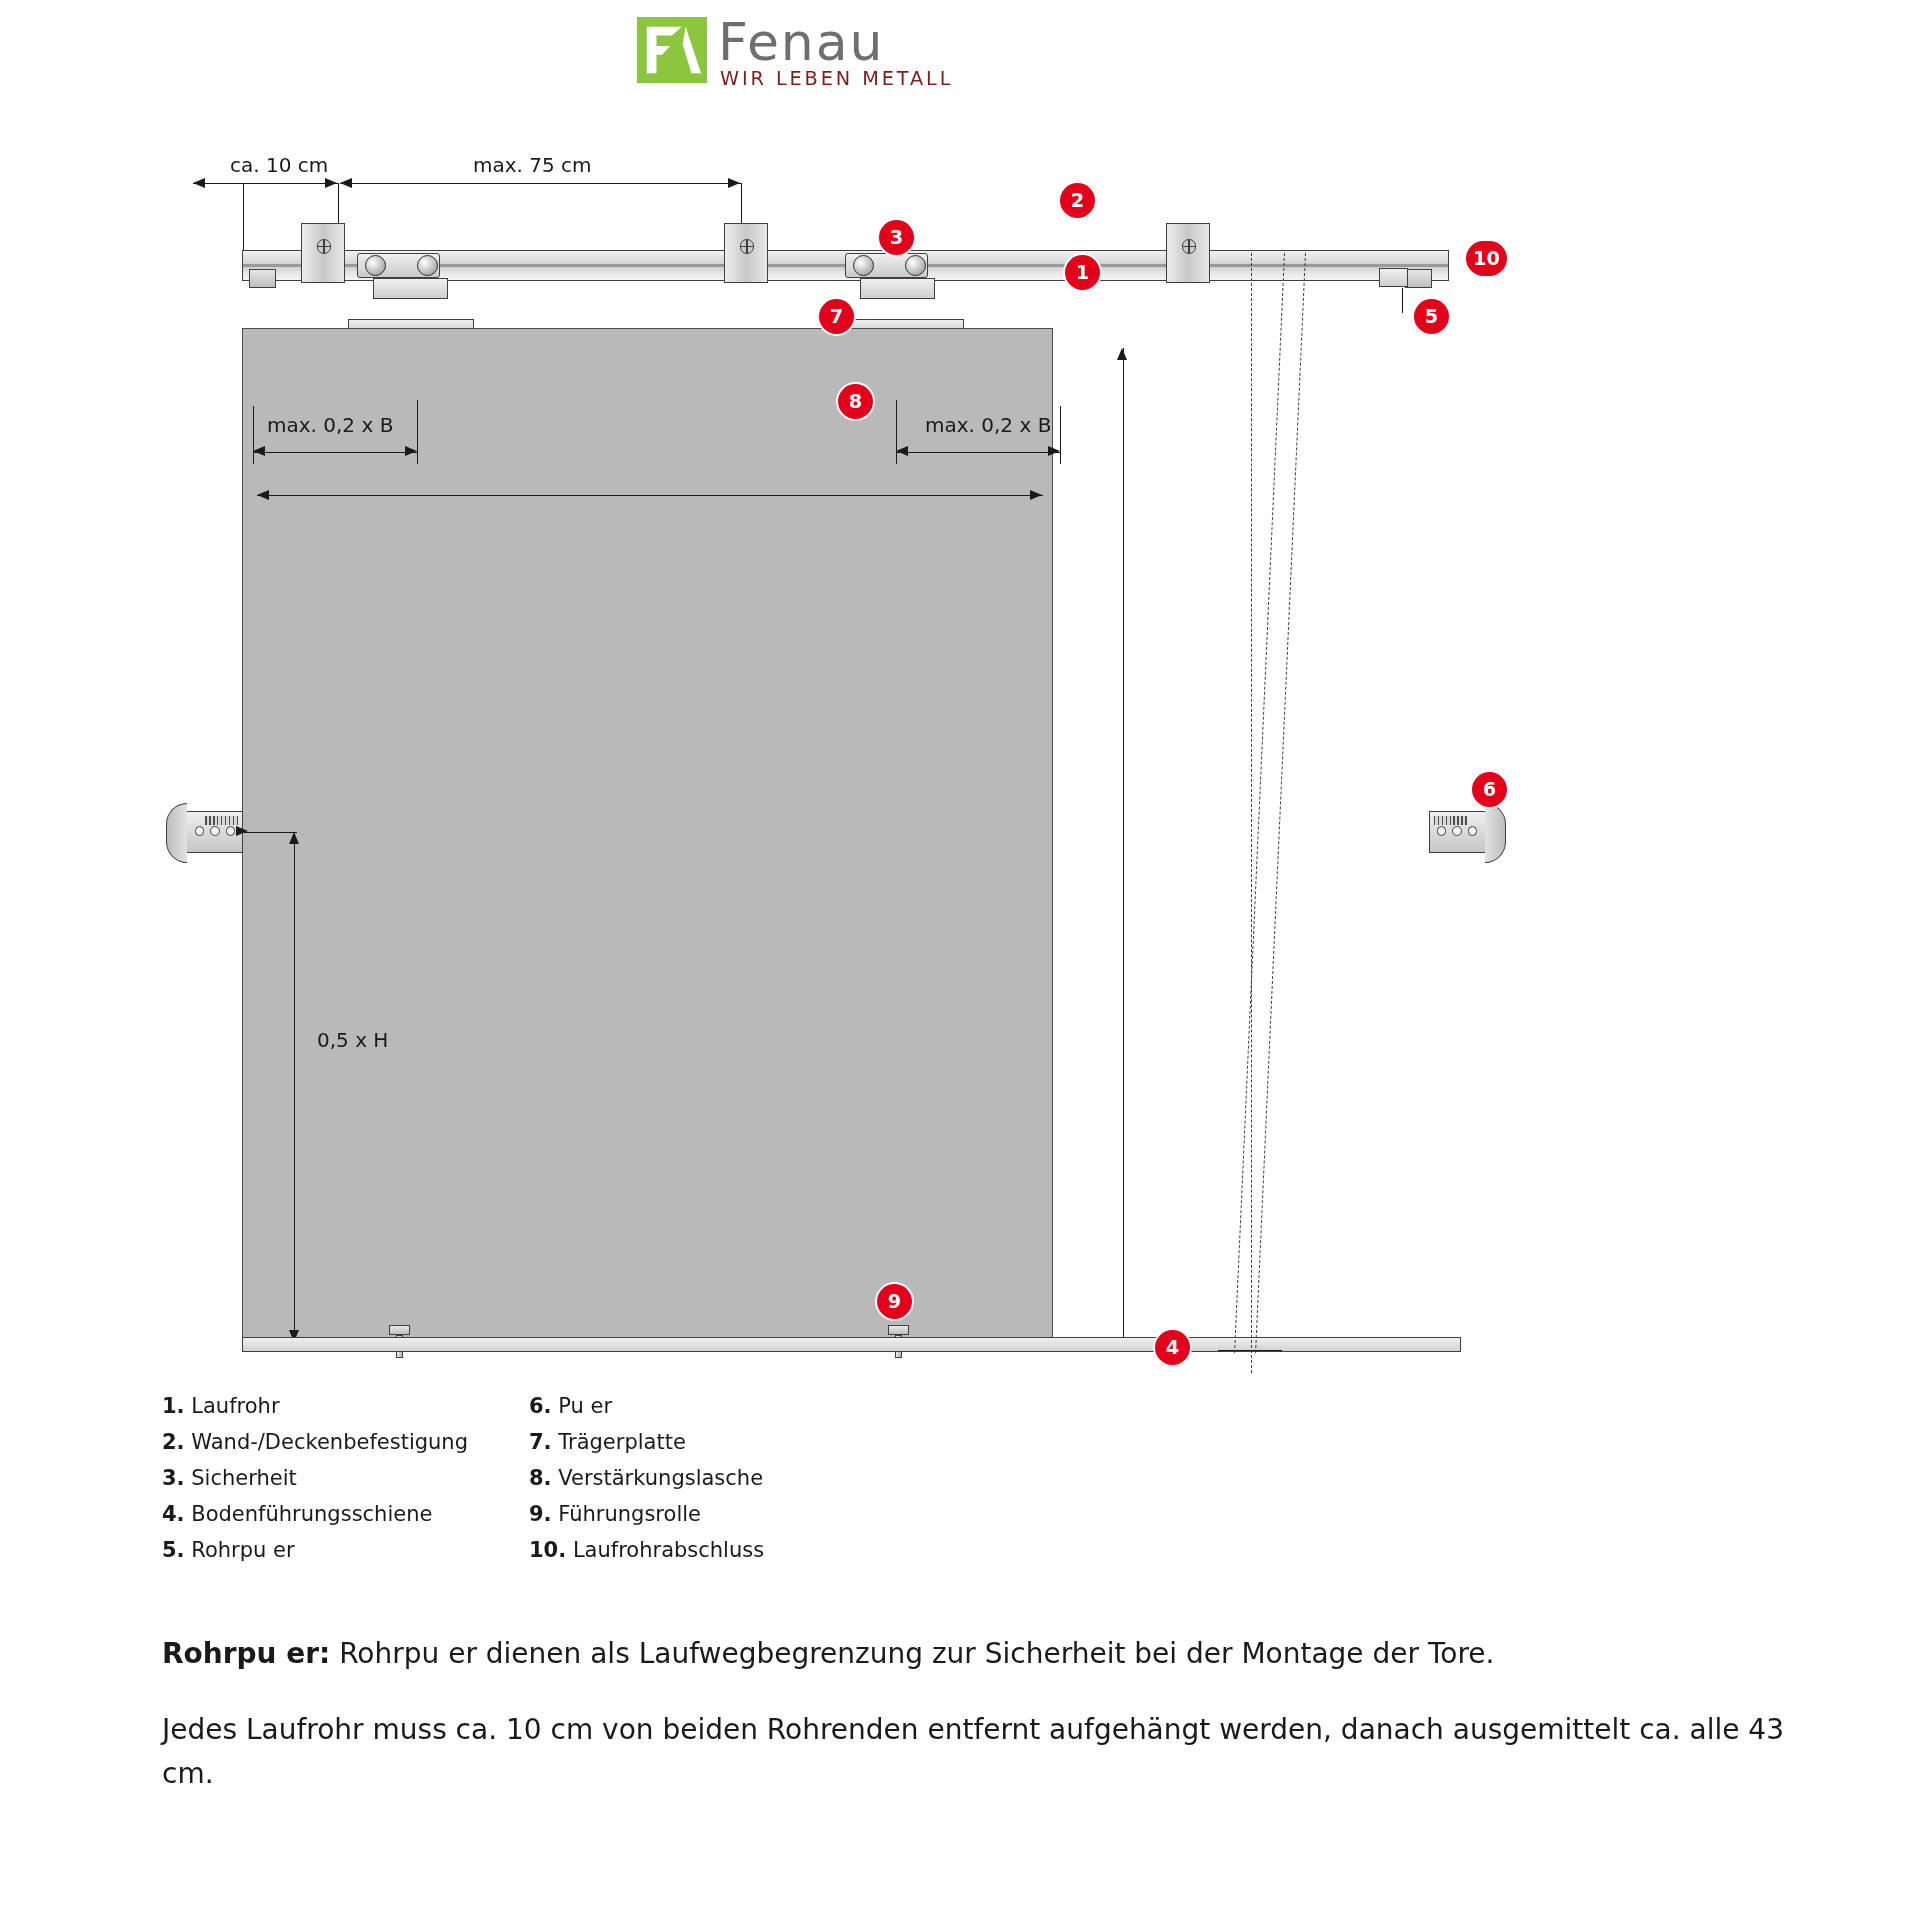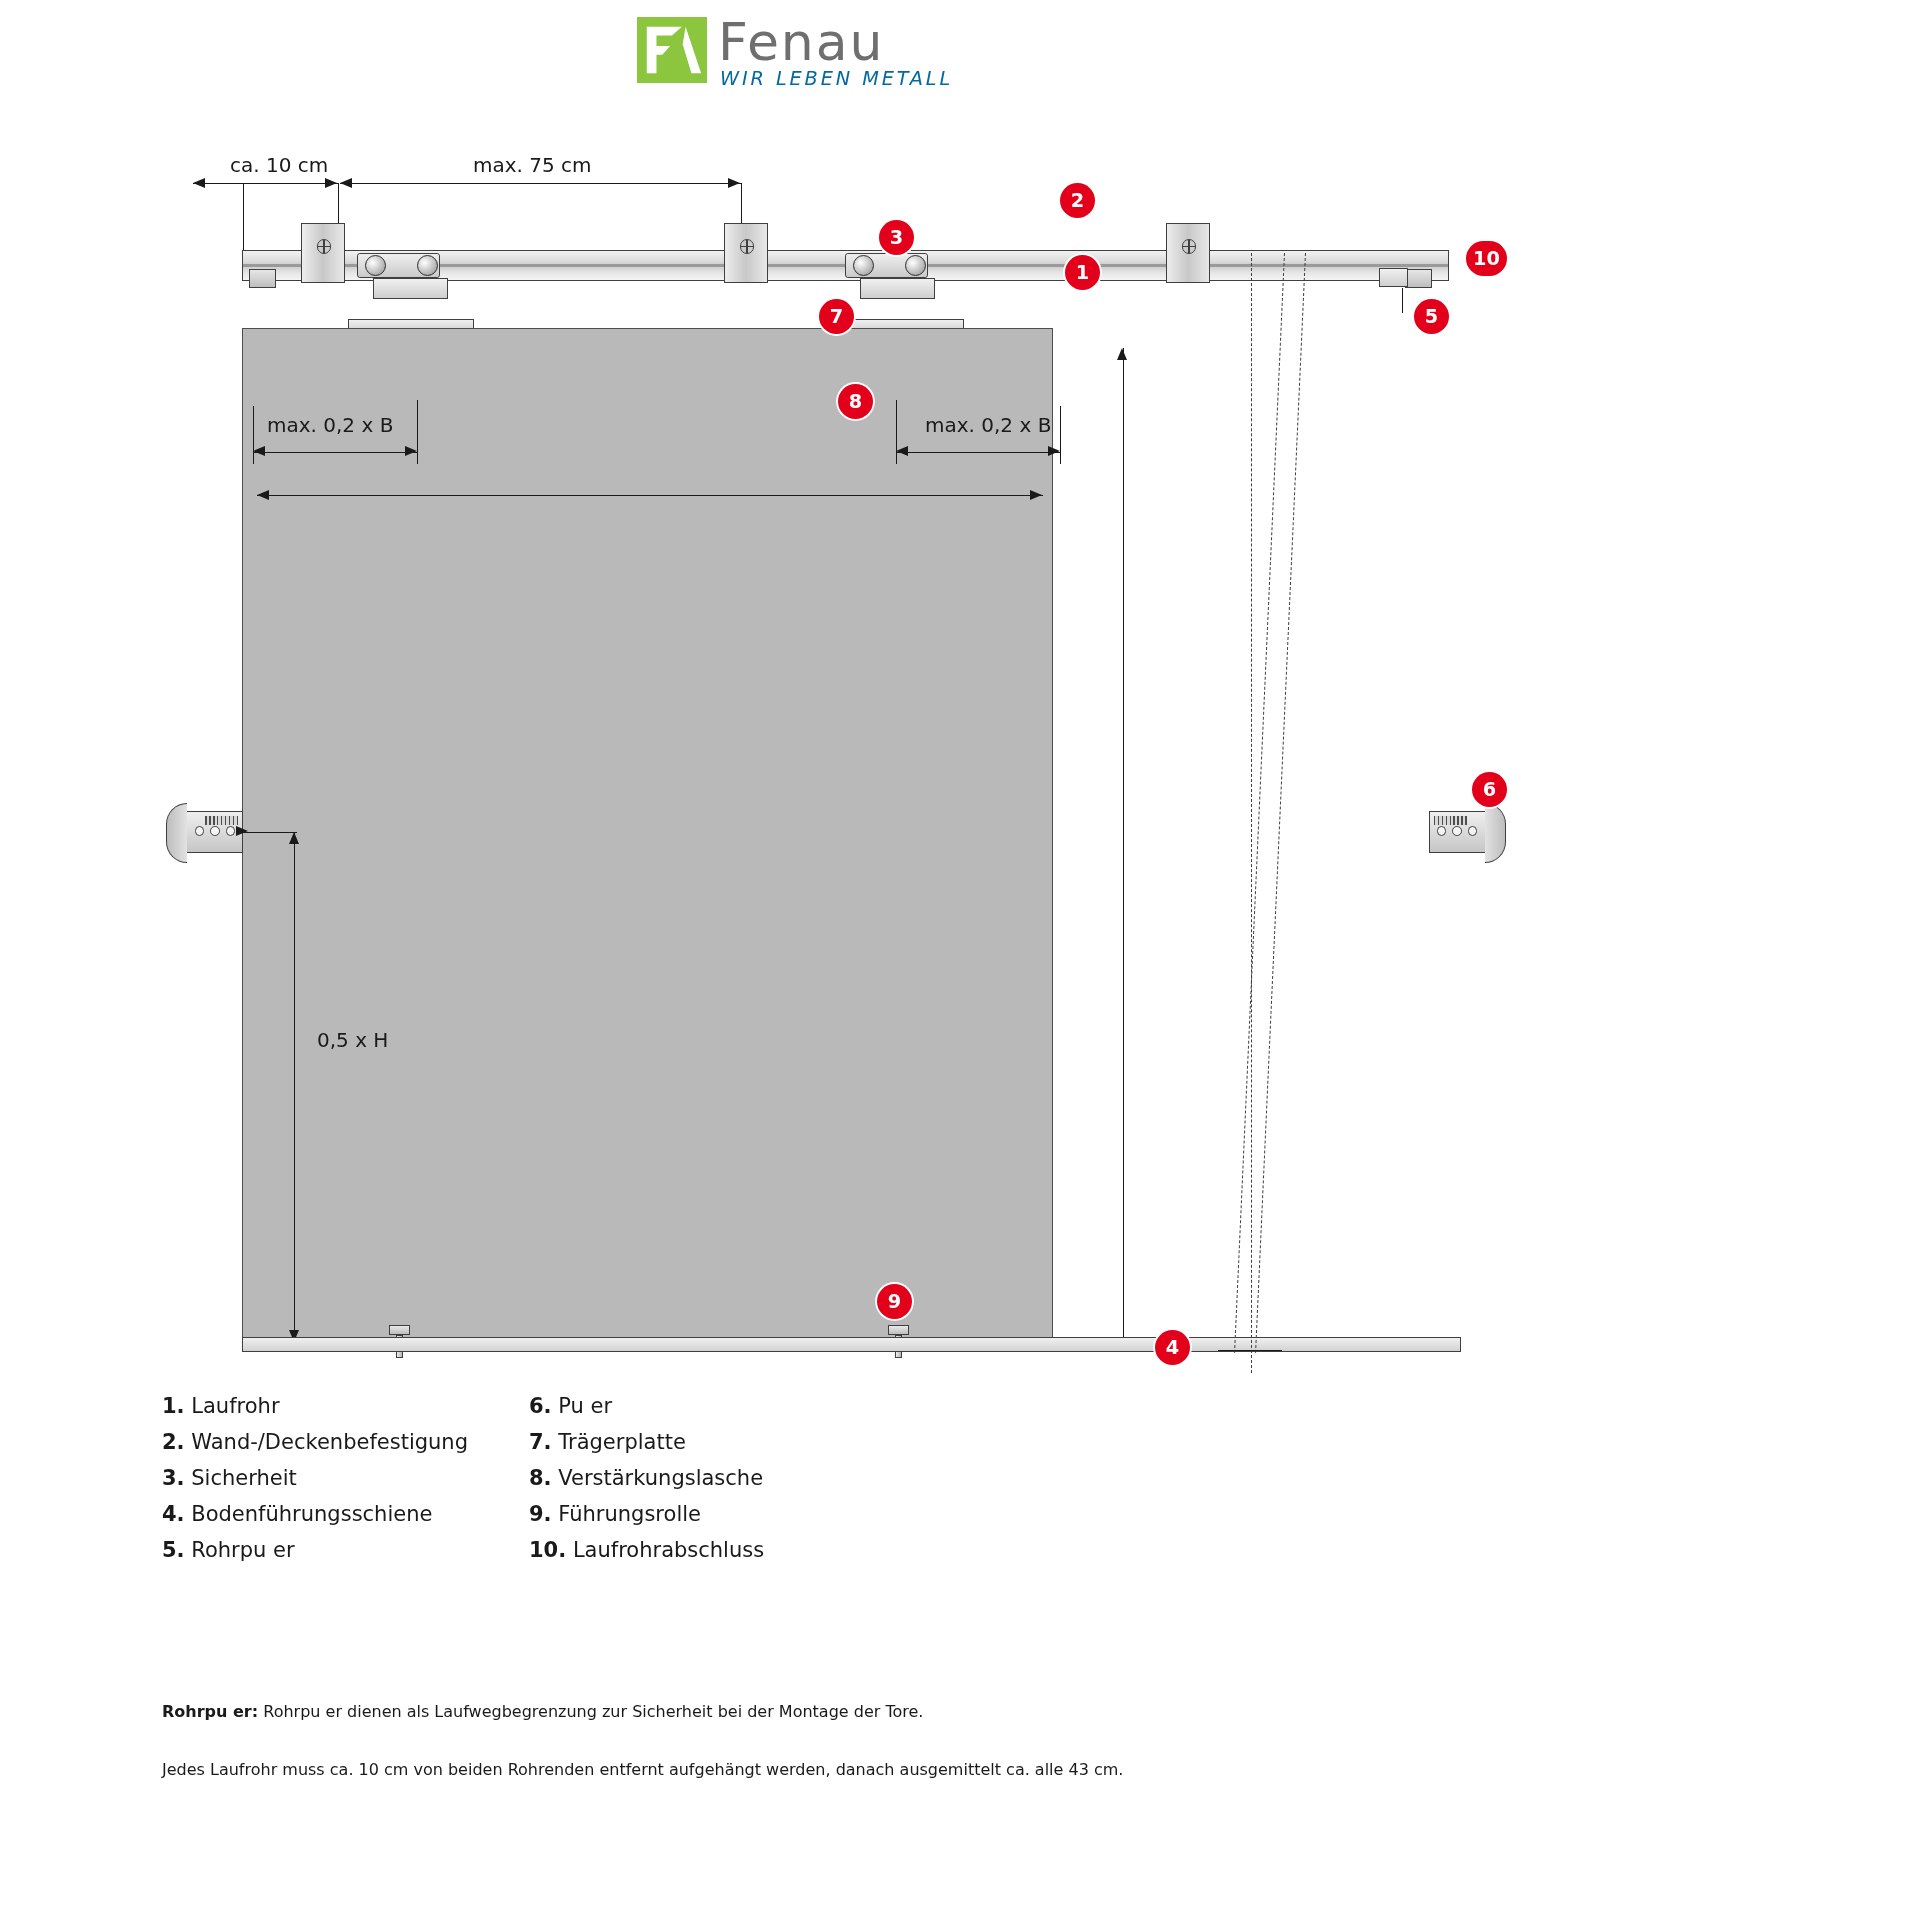--- a/index.html
+++ b/index.html
@@ -55,22 +55,21 @@
     letter-spacing: 1.9px;
     color: #6f6f6f;
     font-family: "DejaVu Sans", sans-serif;
   }
   .logo-sub {
     position: absolute;
     left: 83px;
     top: 50px;
     font-size: 19.3px;
     letter-spacing: 2.9px;
-    color: #0369a1;
-    font-style: italic;
+    color: #7f1d1d;
   }
 
   
   .lbl {
     position: absolute;
     font-size: 20px;
     color: #1a1a1a;
     white-space: nowrap;
   }
   .badge {
@@ -105,23 +104,23 @@
   }
   .legend .col.c1 { left: 0; width: 328px; }
   .legend .col.c2 { left: 367px; width: 328px; }
   .legend .row { white-space: nowrap; }
   .legend .num { font-weight: bold; }
 
   
   .notes {
     position: absolute;
     left: 162px;
-    top: 1700px;
+    top: 1632px;
     width: 1641px;
-    font-size: 16px;
+    font-size: 28px;
     line-height: 1.55;
   }
   .notes .b { font-weight: bold; }
   .notes p { margin: 0 0 0 0; }
   .notes .gap { height: 33px; }
 
   
   .diagram {
     position: absolute;
     left: 0;

